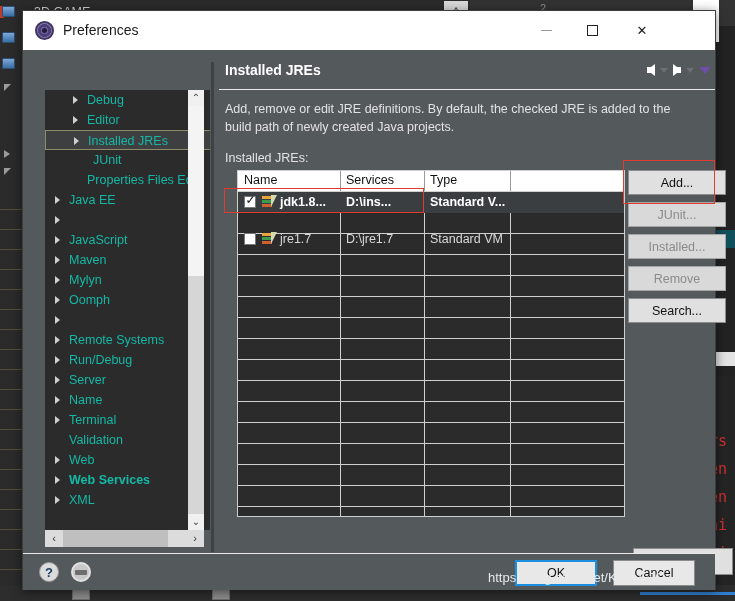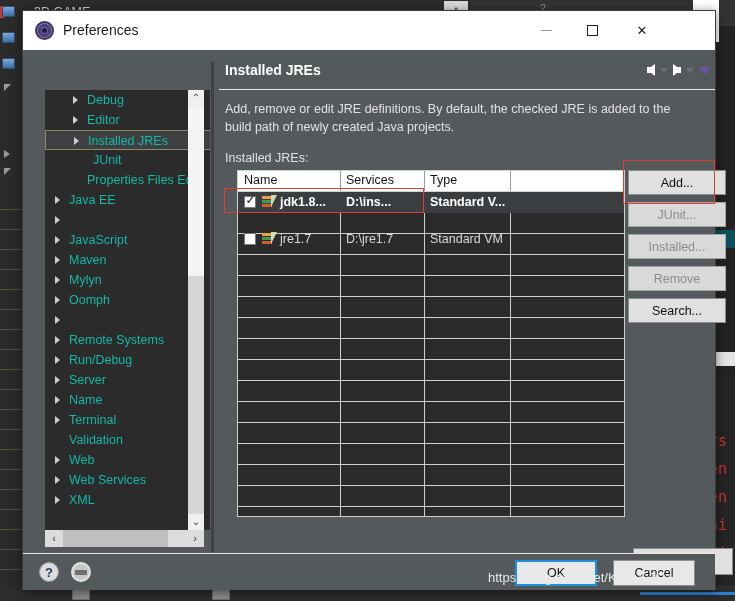--- a/index.html
+++ b/index.html
@@ -379,21 +379,21 @@
           </div>
           <div class="tree-item" style="top: 340px;">
             <span style="position: absolute; left: 24px; top: 0px;">Validation</span>
           </div>
           <div class="tree-item" style="top: 360px;">
             <span class="tw" style="left: 10px;"></span>
             <span style="position: absolute; left: 24px; top: 0px;">Web</span>
           </div>
           <div class="tree-item" style="top: 380px;">
             <span class="tw" style="left: 10px;"></span>
-            <span style="position: absolute; left: 24px; top: 0px;">Web Services</span>
+            <span style="position: absolute; left: 24px; top: 0px; font-weight: bold;">Web Services</span>
           </div>
           <div class="tree-item" style="top: 400px;">
             <span class="tw" style="left: 10px;"></span>
             <span style="position: absolute; left: 24px; top: 0px;">XML</span>
           </div>
         </div>
     </div>
     <div class="tree-scroll-v">
       <div class="arrow-up">⌃</div>
       <div class="thumb"></div>

